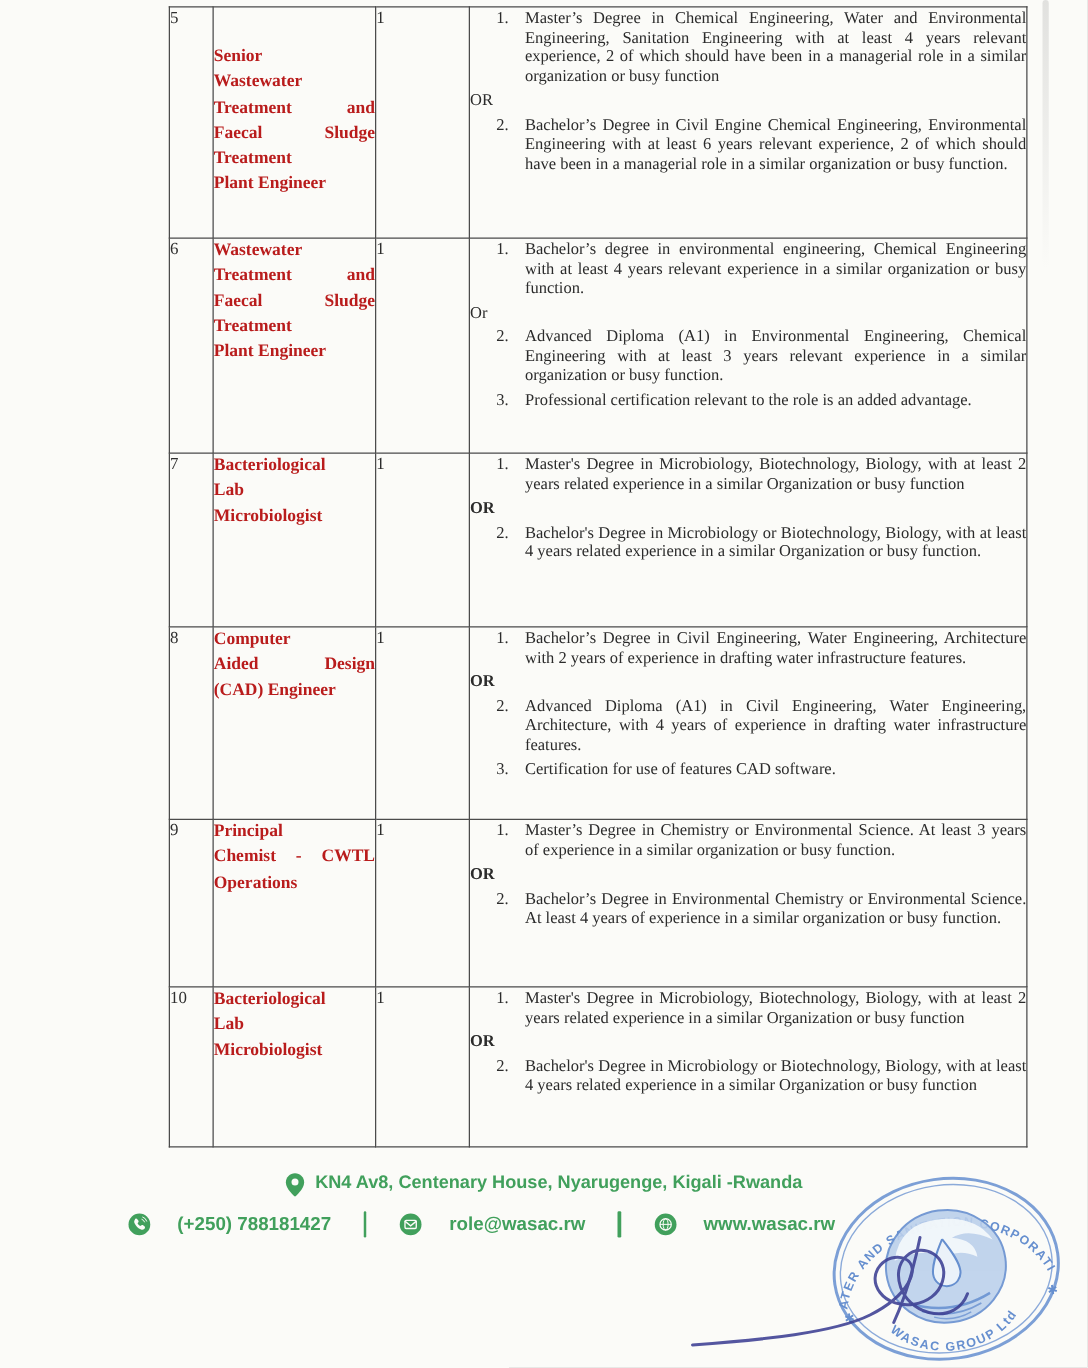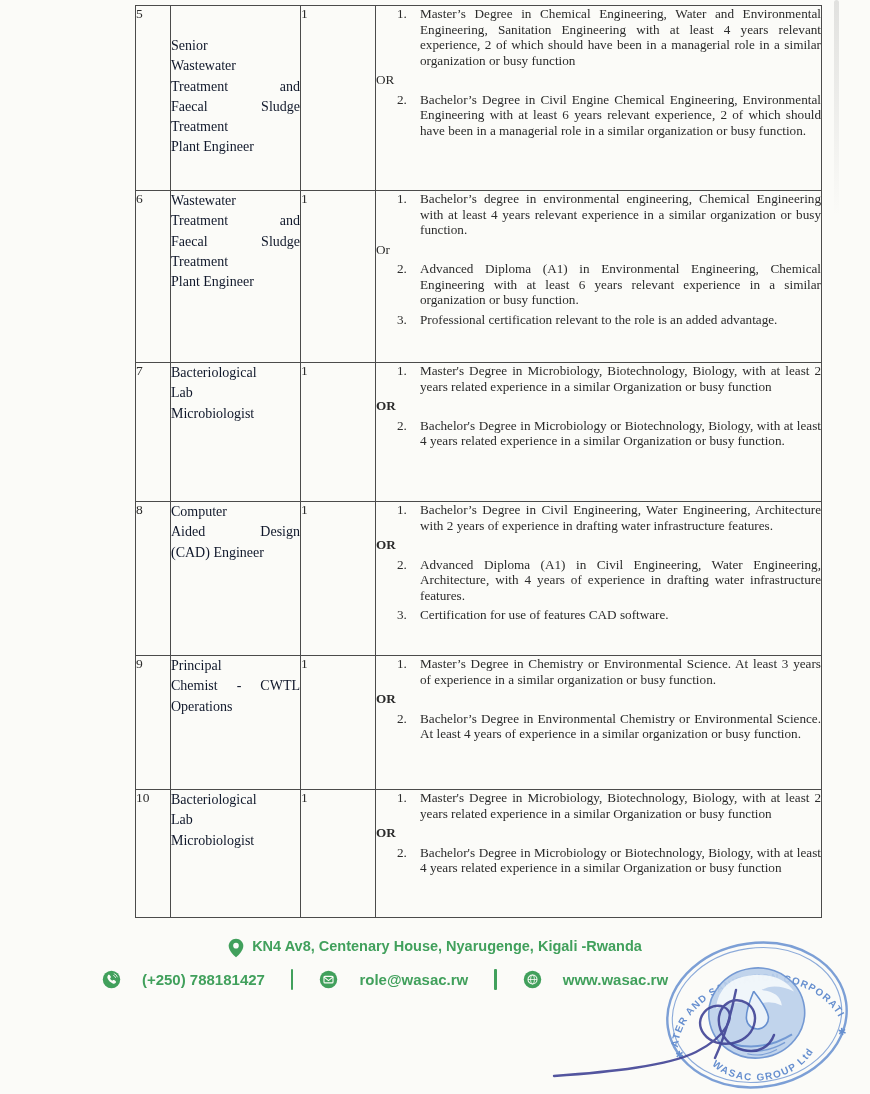--- a/index.html
+++ b/index.html
@@ -17,22 +17,22 @@
   }
   table.positions{
     position:absolute; left:135px; top:5px; width:686px;
     border-collapse:collapse; table-layout:fixed;
   }
   table.positions td{
     border:1.5px solid #4b4b4b; vertical-align:top; padding:0;
   }
   .cell-no{font-size:13.5px; padding:5px 2px 0 7px; color:#2e2e2e;}
   .cell-title{
-    font-weight:normal; font-size:14px; line-height:1.45;
-    padding:4px 5px 0 6px; color:#0f172a;
+    font-weight:bold; font-size:14px; line-height:1.45;
+    padding:4px 5px 0 6px; color:#b91c1c;
   }
   .jline{display:block; text-align:justify; text-align-last:justify;}
   .tline{display:block;}
   .cell-count{font-size:13.5px; padding:5px 0 0 8px;}
   .cell-req{
     font-size:13.2px; line-height:1.18; color:#2b2b2b;
     padding:5px 9px 0 9px;
   }
   .req-wrap{overflow:hidden;}
   .entry{margin-bottom:4px;}
@@ -112,21 +112,21 @@
           <td class="cell-count">1</td>
           <td class="cell-req">
             <div class="req-wrap" style="max-height: 168px;">
               <div class="entry item">
                 <span class="num">1.</span>
                 <span class="itext">Bachelor’s degree in environmental engineering, Chemical Engineering with at least 4 years relevant experience in a similar organization or busy function.</span>
               </div>
               <div class="entry or-sep">Or</div>
               <div class="entry item">
                 <span class="num">2.</span>
-                <span class="itext">Advanced Diploma (A1) in Environmental Engineering, Chemical Engineering with at least 6 years relevant experience in a similar organization or busy function.</span>
+                <span class="itext">Advanced Diploma (A1) in Environmental Engineering, Chemical Engineering with at least 3 years relevant experience in a similar organization or busy function.</span>
               </div>
               <div class="entry item">
                 <span class="num">3.</span>
                 <span class="itext">Professional certification relevant to the role is an added advantage.</span>
               </div>
             </div>
           </td>
         </tr>
         <tr style="height: 139px;">
           <td class="cell-no">7</td>

